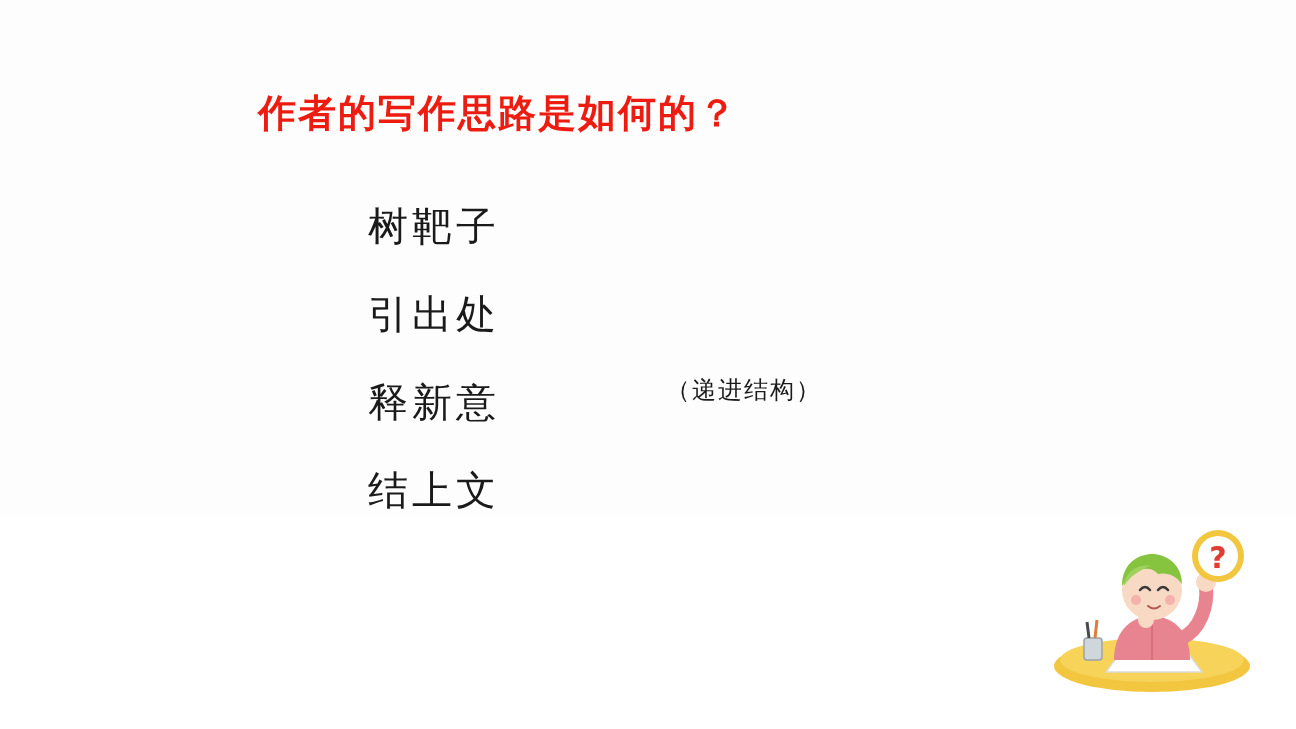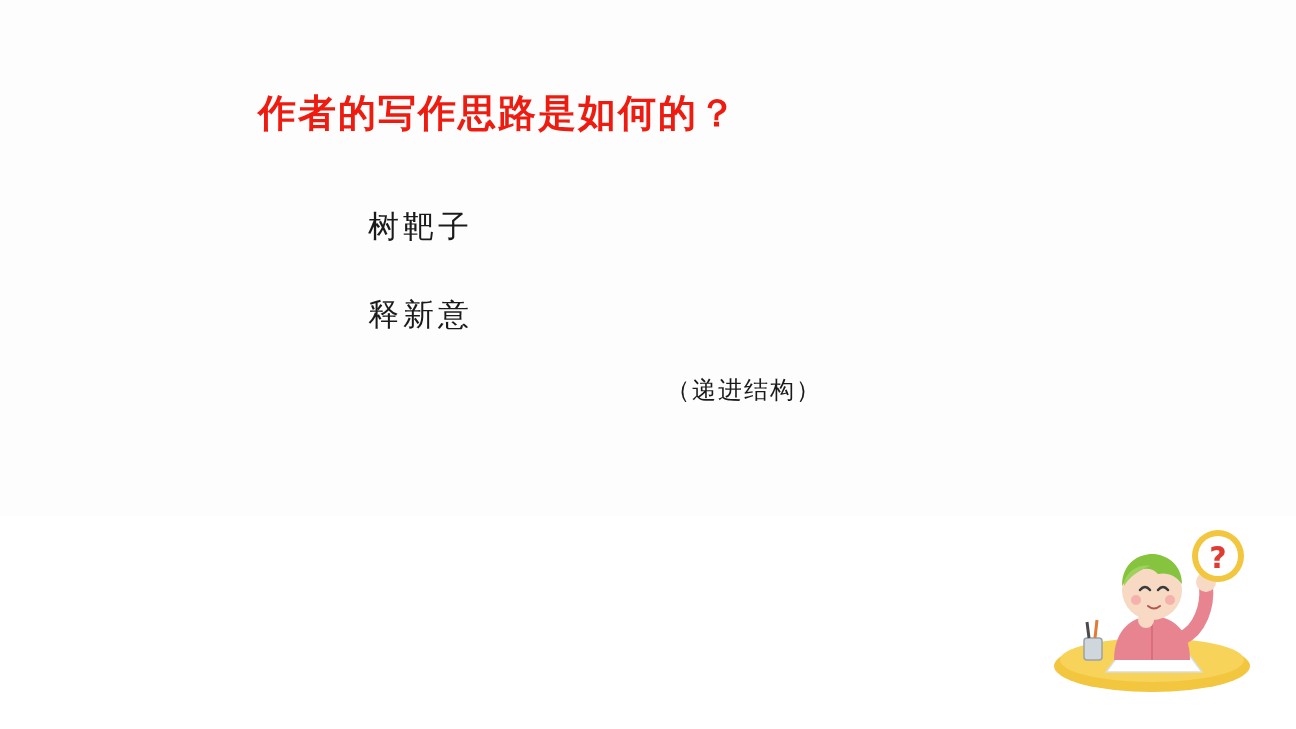--- a/index.html
+++ b/index.html
@@ -32,21 +32,21 @@
     white-space: nowrap;
   }
   .steps {
     position: absolute;
     left: 368px;
     top: 198px;
     width: 300px;
   }
   .step {
     font-family: "DejaVu Serif", serif;
-    font-size: 31px;
+    font-size: 40px;
     letter-spacing: 4px;
     color: #1a1a1a;
     height: 88px;
     line-height: 56px;
     white-space: nowrap;
   }
   .structure-note {
     position: absolute;
     left: 666px;
     top: 374px;
@@ -69,21 +69,23 @@
 </style>
 </head>
 <body>
 
 <div class="slide">
 
   <div class="title">作者的写作思路是如何的？</div>
 
   <div class="steps">
     <div class="step">树靶子</div>
+    <div class="step">引出处</div>
     <div class="step">释新意</div>
+    <div class="step">结上文</div>
   </div>
 
   <div class="structure-note">（递进结构）</div>
 
   <div class="mascot">
     <svg width="220" height="180" viewBox="0 0 220 180" xmlns="http://www.w3.org/2000/svg">
 
       <ellipse cx="112" cy="146" rx="98" ry="26" fill="#f2c63f"></ellipse>
       <ellipse cx="112" cy="140" rx="92" ry="22" fill="#f7d35a"></ellipse>
 

